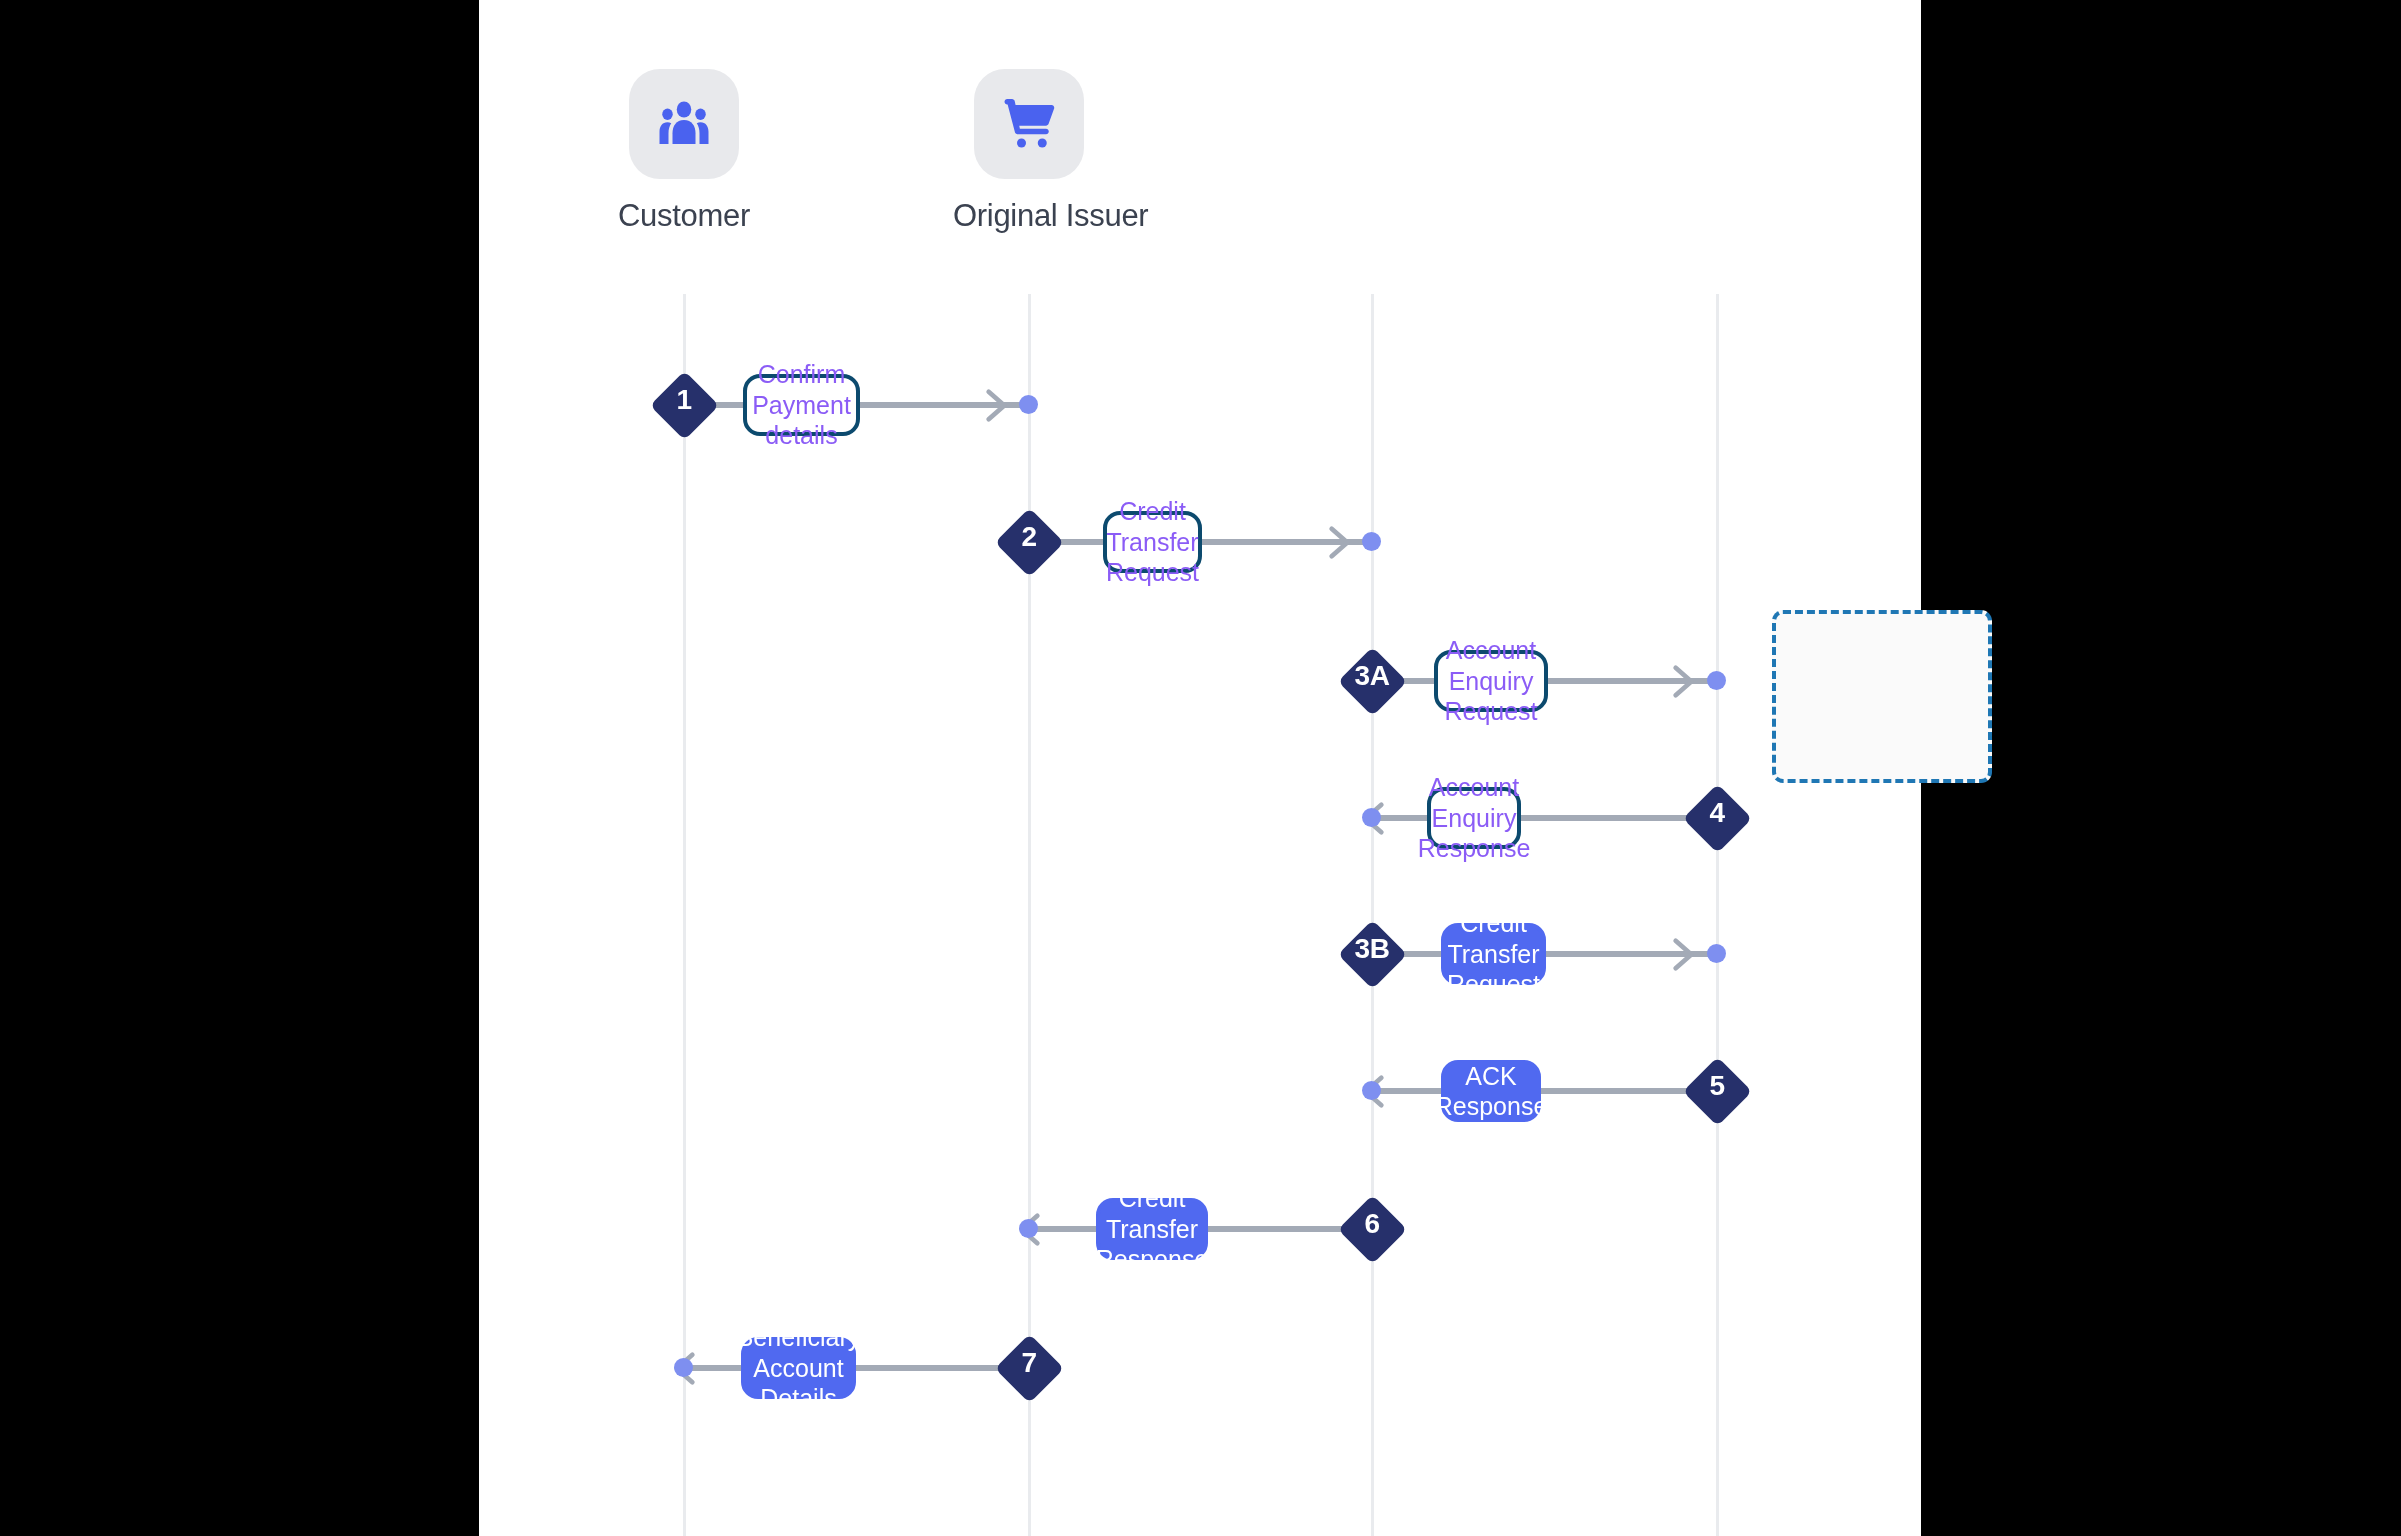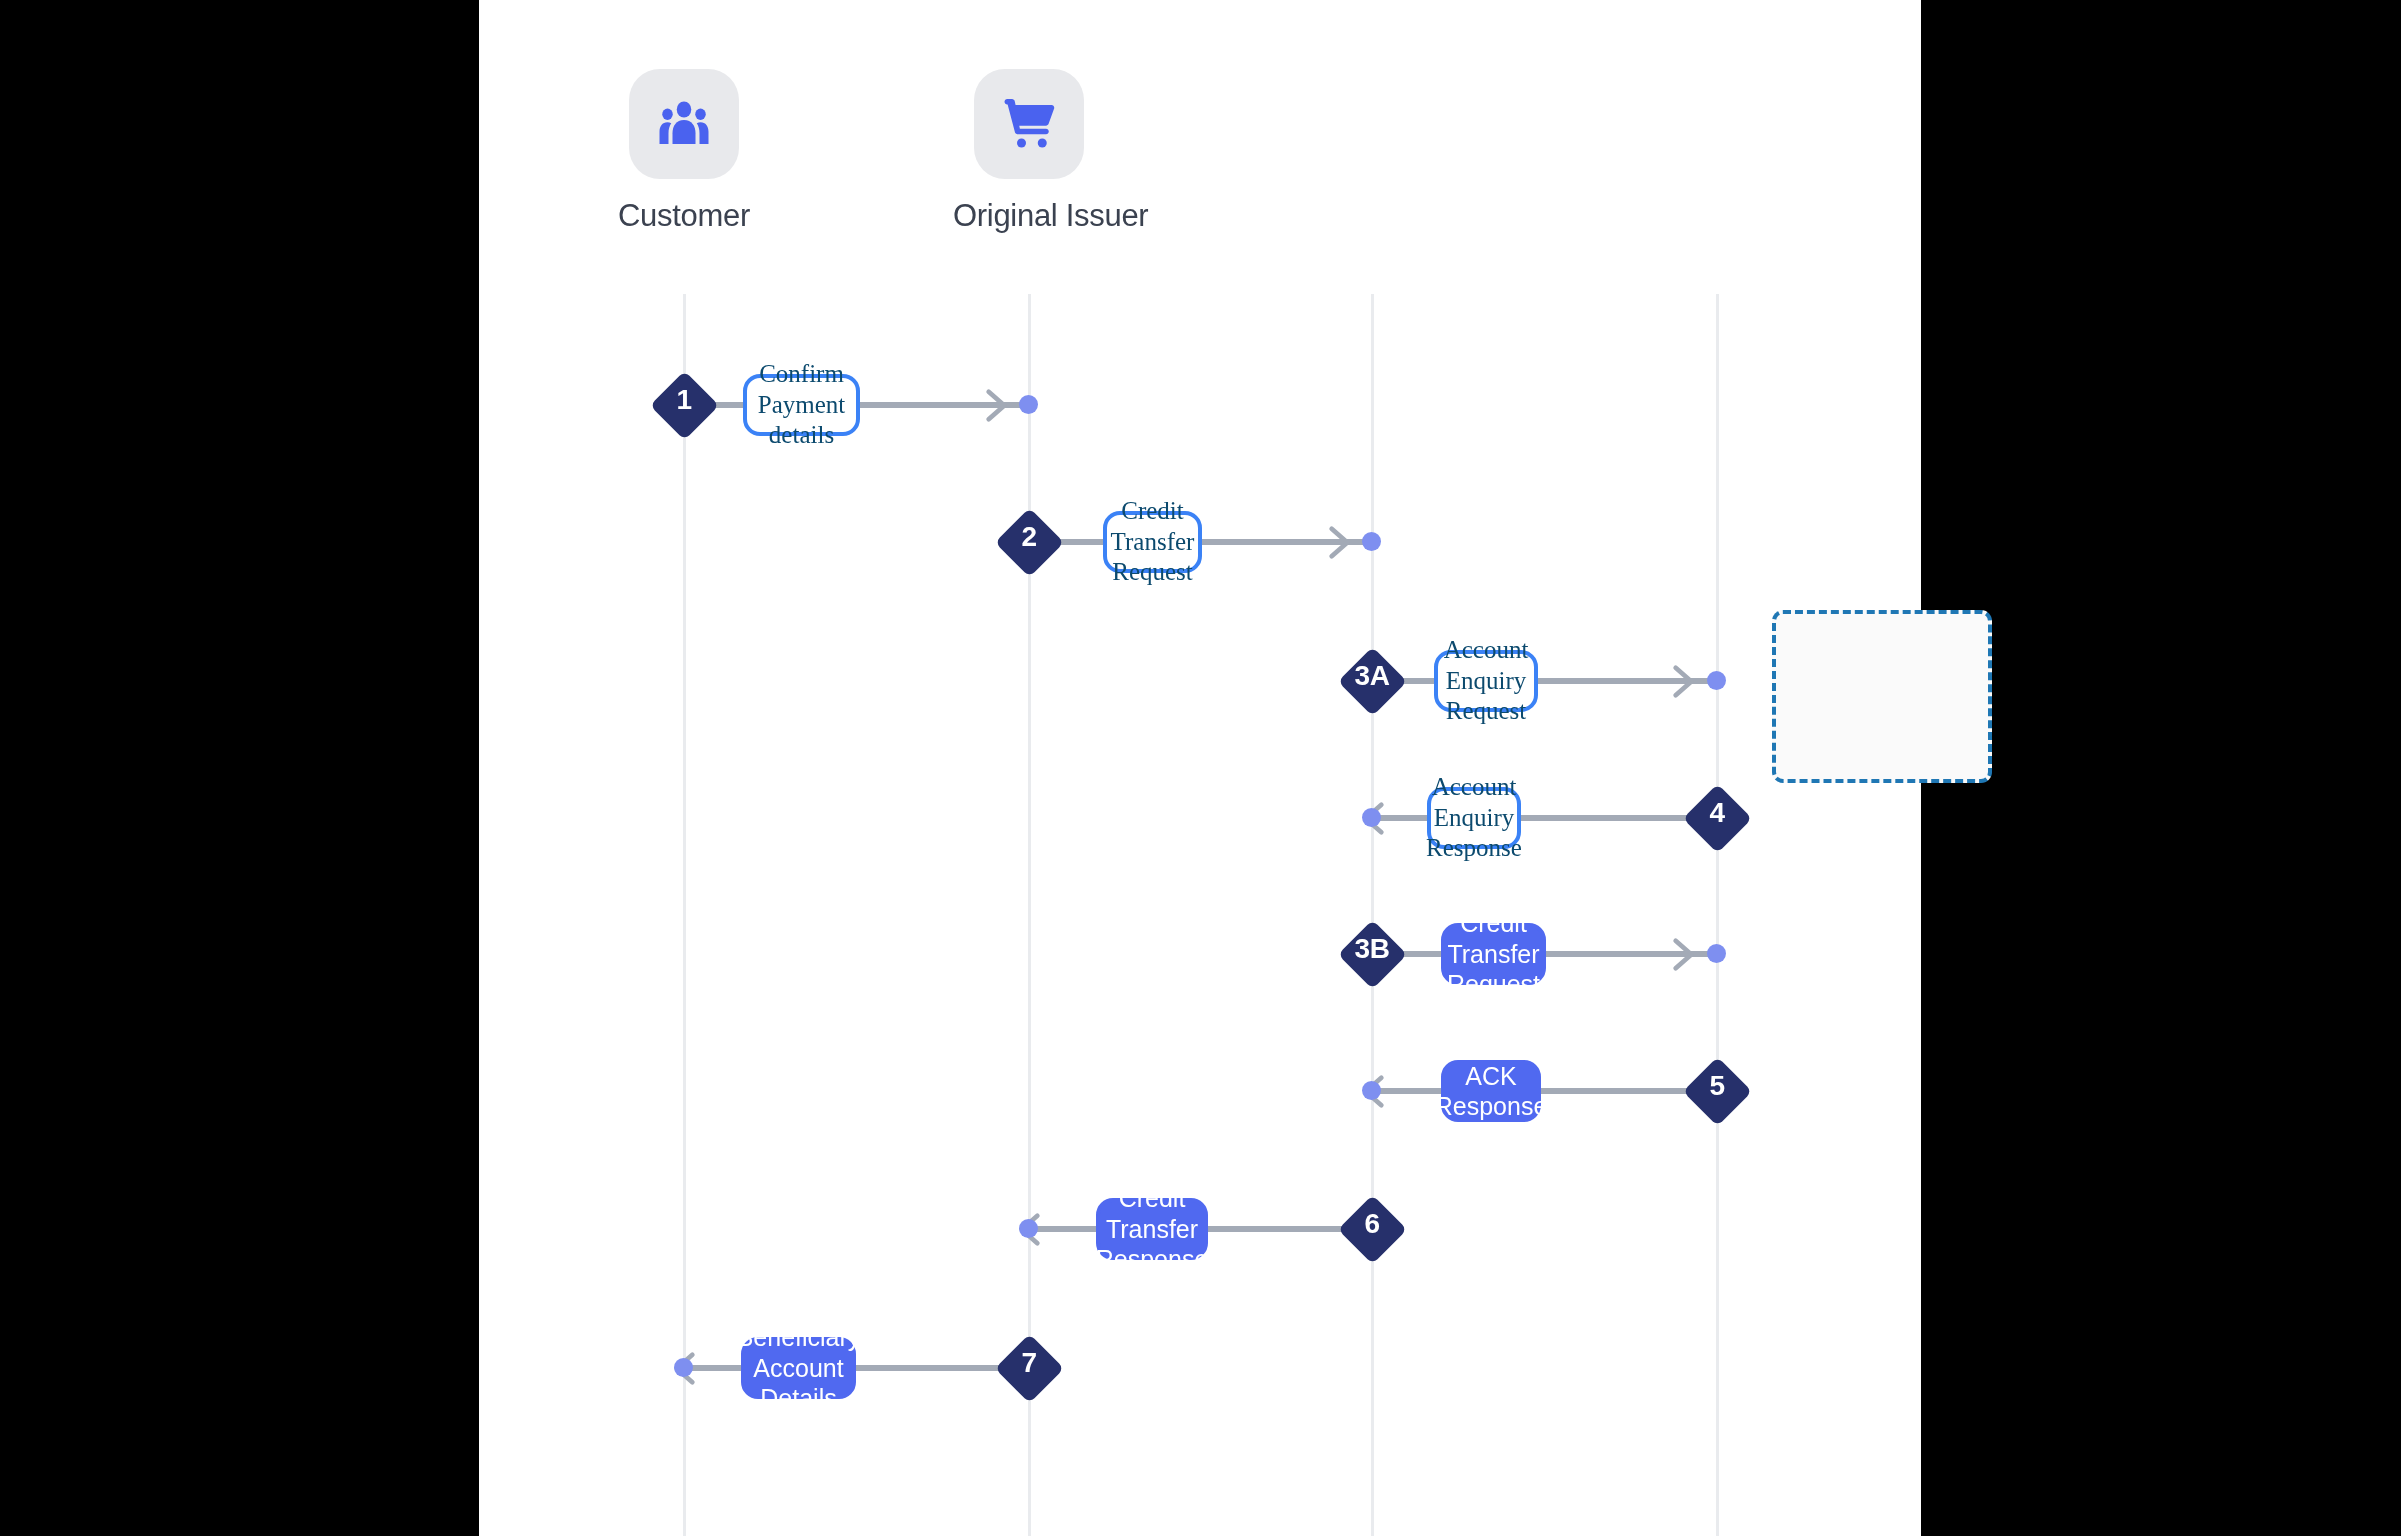--- a/index.html
+++ b/index.html
@@ -108,23 +108,22 @@
     box-sizing:border-box;
     border-radius:17px;
     display:flex; align-items:center; justify-content:center;
     text-align:center;
     font-size:25px;
     line-height:1.22;
     padding:0 8px;
   }
   .pill.outline {
     background:#ffffff;
-    border:4px solid #3b82f6;
-    color:#0c4a6e;
-    font-family:Liberation Serif, serif;
+    border:4px solid #0c4a6e;
+    color:#8b5cf6;
   }
   .pill.filled {
     background:#5069f0;
     border:4px solid #5069f0;
     color:#ffffff;
   }
 </style>
 </head>
 <body>
 
@@ -194,21 +193,21 @@
     <div class="row" style="top:681px">
       <div class="track" style="left:893px; width:344px"></div>
       <div class="arrowhead" style="left:1181px">
         <svg width="47" height="47" viewBox="0 0 24 24" fill="none" stroke="#a3aab6" stroke-width="2.4" stroke-linecap="round" stroke-linejoin="round">
             <polyline points="8,5 16,12 8,19"></polyline>
           </svg>
       </div>
       <div class="dot" style="left:1238px"></div>
       <div class="diamond" style="left:893px"></div>
       <div class="diamond-num" style="left:893px">3A</div>
-      <div class="pill outline" style="left:955px; top:-31px; width:104px; height:62px">Account Enquiry Request</div>
+      <div class="pill outline" style="left:955px; top:-31px; width:114px; height:62px">Account Enquiry Request</div>
     </div>
 
     <div class="row" style="top:818px">
       <div class="track" style="left:893px; width:344px"></div>
       <div class="arrowhead" style="left:871px">
         <svg width="47" height="47" viewBox="0 0 24 24" fill="none" stroke="#a3aab6" stroke-width="2.4" stroke-linecap="round" stroke-linejoin="round">
             <polyline points="16,5 8,12 16,19"></polyline>
           </svg>
       </div>
       <div class="dot" style="left:893px"></div>

